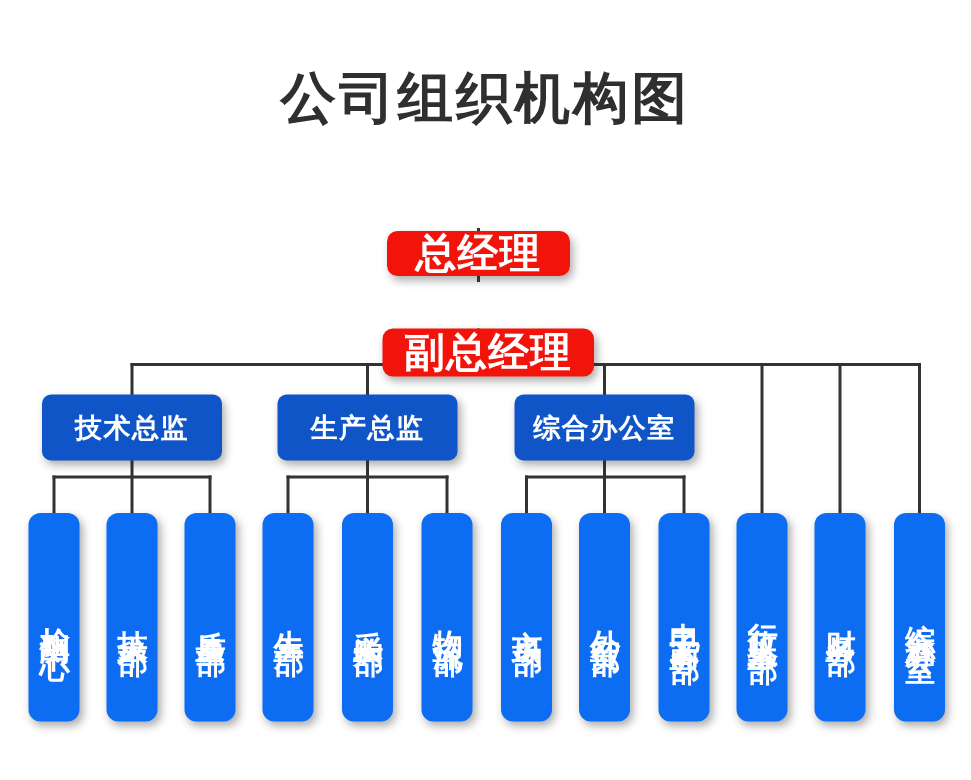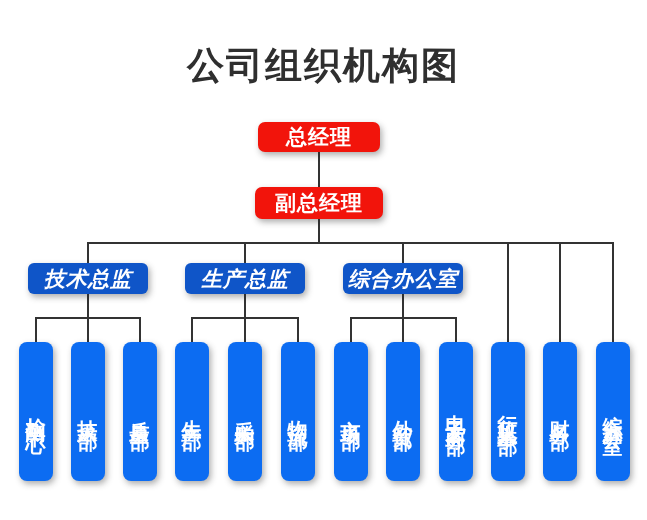--- a/index.html
+++ b/index.html
@@ -44,32 +44,32 @@
     display:flex;
     align-items:center;
     justify-content:center;
     color:var(--c-node_text);
     font-weight:bold;
     box-shadow:2px 3px 6px rgba(40,40,40,0.38);
   }
   .exec{
     background:var(--c-exec);
     border-radius:7px;
-    font-size:21px;
+    font-size:27px;
     letter-spacing:1px;
+    margin-top:32px;
   }
   .director{
     background:var(--c-director);
     border-radius:6px;
-    font-size:21px;
+    font-size:18px;
     letter-spacing:1px;
     width:120px;
-    height:31px;
+    height:44px;
     top:263px;
-    font-style:italic;
   }
   .dept{
     background:var(--c-dept);
     border-radius:8px;
     width:34px;
     height:139px;
     top:342px;
   }
   .vtext{
     writing-mode:vertical-rl;
@@ -108,21 +108,21 @@
   <div class="line" style="left:191px;top:317px;width:108px;height:2px"></div>
   <div class="line" style="left:191px;top:317px;width:2px;height:26px"></div>
   <div class="line" style="left:297px;top:317px;width:2px;height:26px"></div>
 
   <div class="line" style="left:402px;top:293px;width:2px;height:50px"></div>
   <div class="line" style="left:350px;top:317px;width:107px;height:2px"></div>
   <div class="line" style="left:350px;top:317px;width:2px;height:26px"></div>
   <div class="line" style="left:455px;top:317px;width:2px;height:26px"></div>
 
   <div class="node exec" style="left:258px;top:122px;width:122px;height:30px">总经理</div>
-  <div class="node exec" style="left:255px;top:187px;width:128px;height:32px">副总经理</div>
+  <div class="node exec" style="left:255px;top:187px;width:141px;height:32px">副总经理</div>
 
   <div class="node director" style="left:28px">技术总监</div>
   <div class="node director" style="left:185px">生产总监</div>
   <div class="node director" style="left:343px">综合办公室</div>
 
   <div class="node dept" style="left:19px">
     <span class="vtext">检测中心</span>
   </div>
   <div class="node dept" style="left:71px">
     <span class="vtext">技术部</span>

